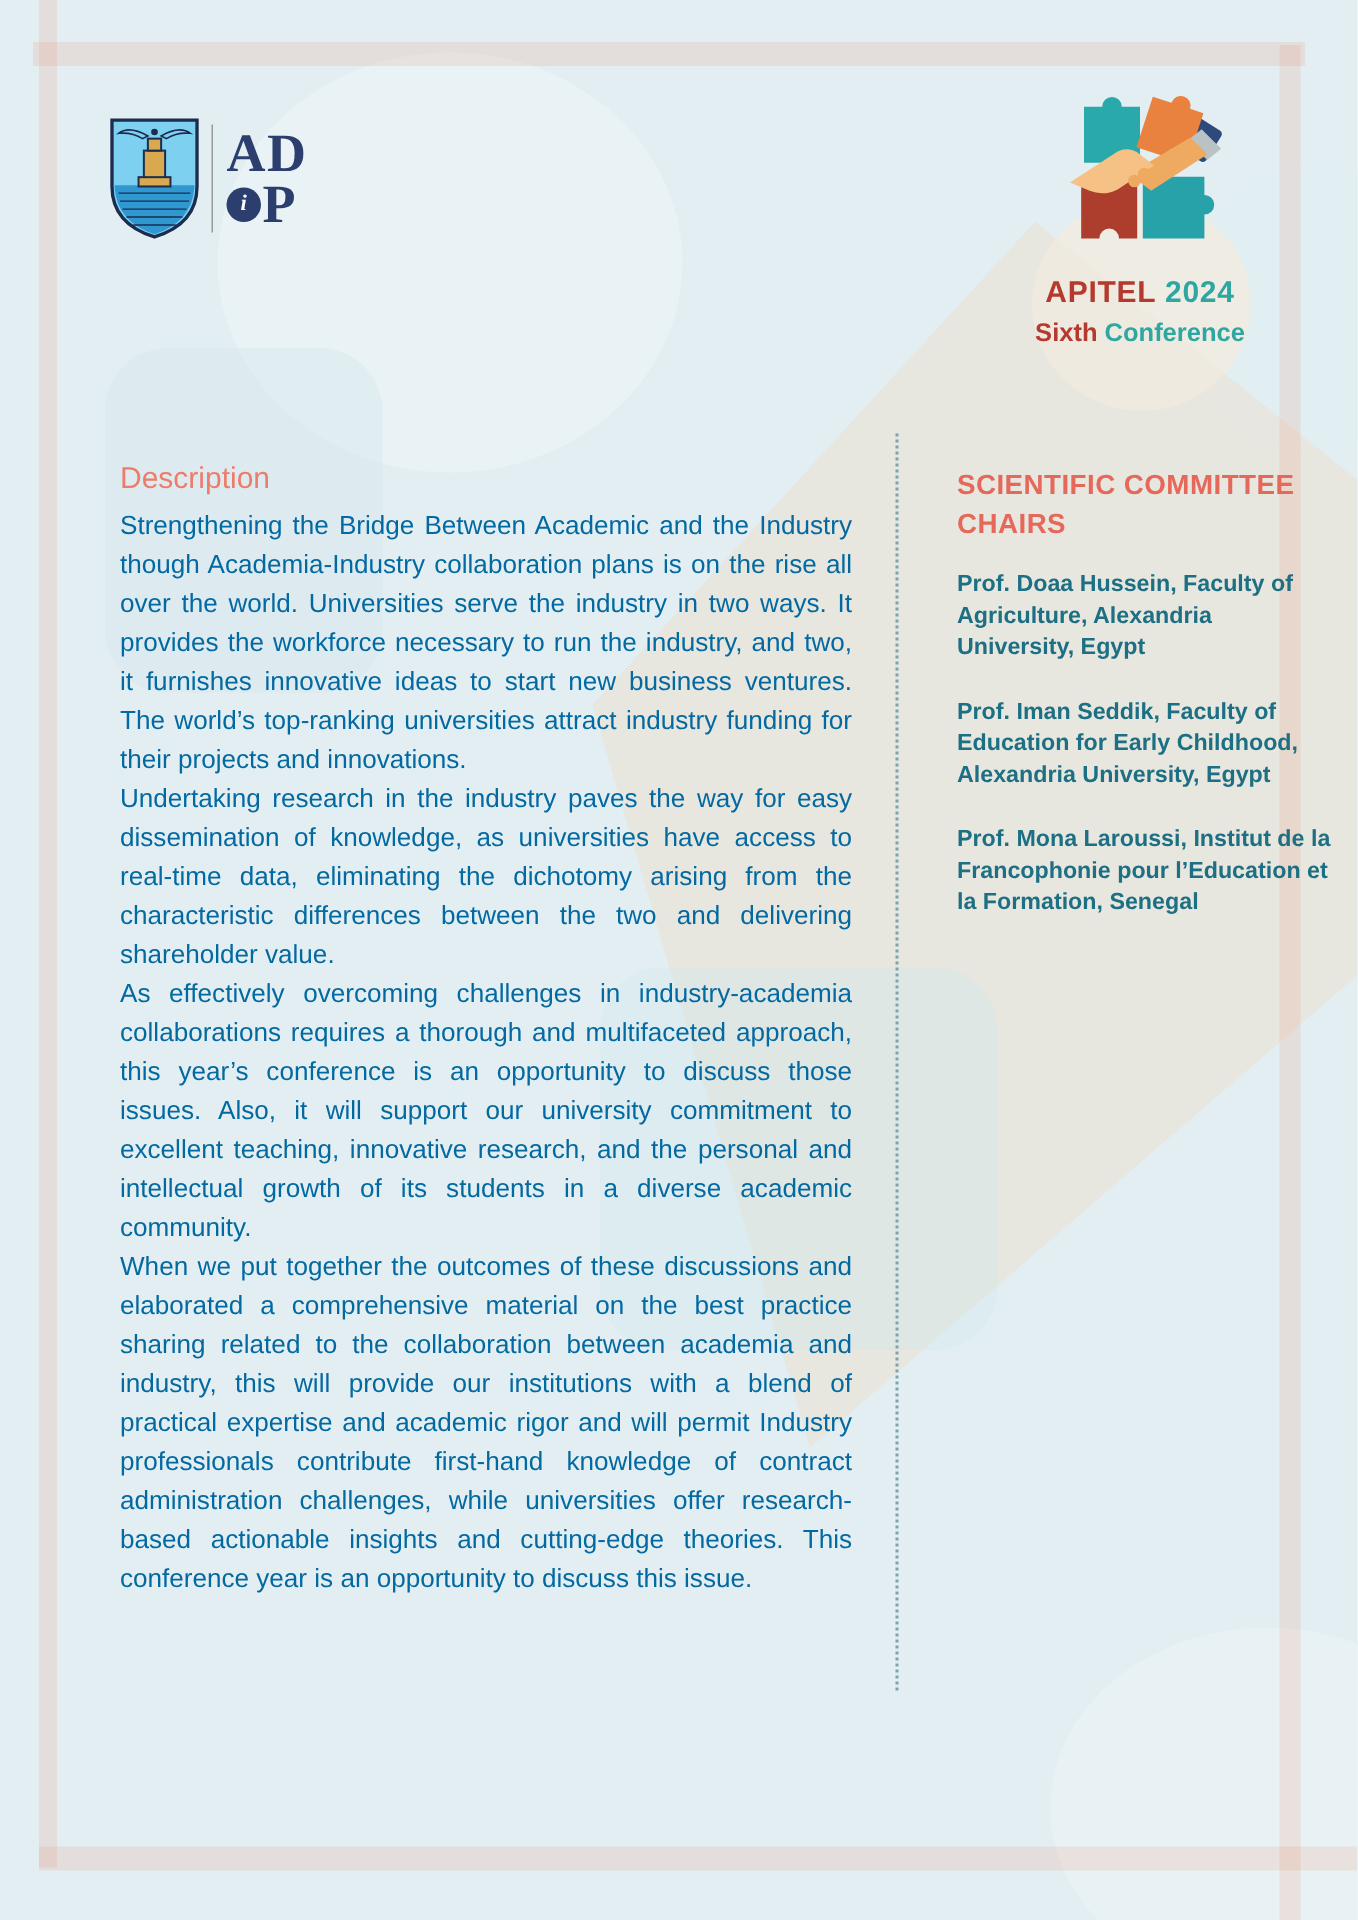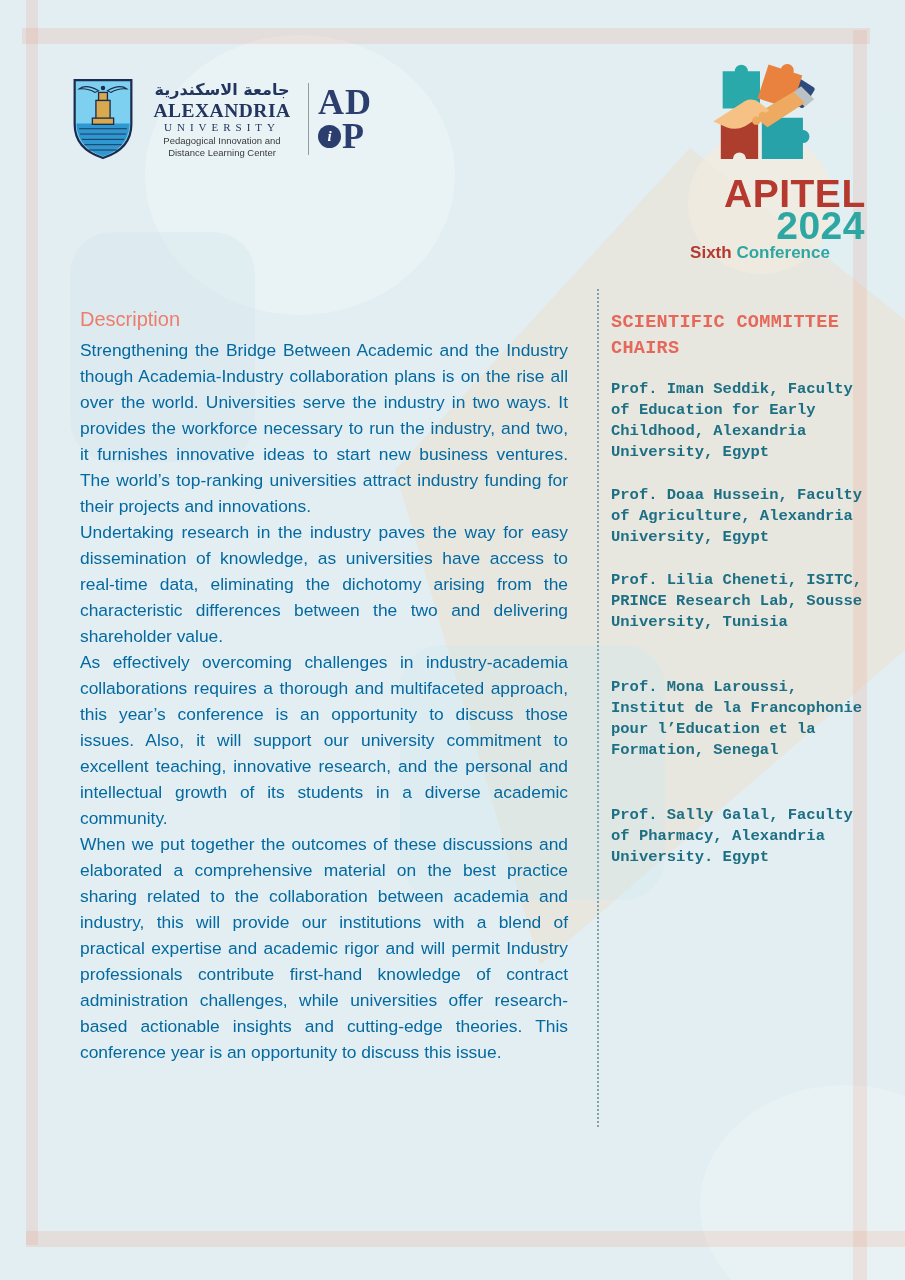--- a/index.html
+++ b/index.html
@@ -29,30 +29,30 @@
   .adip-top{ font-size:36px; letter-spacing:1px; }
   .adip-bottom{ display:flex; align-items:center; margin-top:-2px; }
   .i-circle{ width:23px; height:23px; border-radius:50%; background:#2b3e6e; color:#fff;
     display:inline-flex; align-items:center; justify-content:center;
     font-size:15px; font-style:italic; margin-right:1px; }
   .adip-p{ font-size:36px; }
   .cream-circle{ position:absolute; left:688px; top:132px; width:146px; height:142px;
     border-radius:50%; background:#f1ebdf; opacity:.8; z-index:1; }
   .conf-logo{ position:absolute; left:655px; top:60px; width:210px; text-align:center; z-index:2; }
   .puzzle{ width:112px; height:112px; }
-  .conf-title{ font-size:39px; font-weight:bold; letter-spacing:.5px; line-height:32px; margin-top:2px;text-align:right; }
+  .conf-title{ font-size:20px; font-weight:bold; letter-spacing:.5px; line-height:32px; margin-top:2px; }
   .conf-sub{ font-size:17px; font-weight:bold; line-height:22px; }
   .red{ color:#b5392e; } .teal{ color:#2ea7a2; }
   
   .desc{ position:absolute; left:80px; top:306px; width:488px; z-index:2; }
   .desc h2{ font-size:20px; font-weight:normal; color:#ed7d6b; line-height:26px; margin-bottom:5px; }
   .desc p{ font-size:17.4px; line-height:26px; color:#0369a1; text-align:justify; }
   .divider{ position:absolute; left:597px; top:289px; height:838px;
     border-left:2px dotted #7fa3ac; z-index:2; }
-  .committee{ position:absolute; left:611px; top:310px; width:252px; z-index:2;font-family:Liberation Mono, monospace; }
+  .committee{ position:absolute; left:638px; top:310px; width:252px; z-index:2; }
   .committee h2{ font-size:18.5px; font-weight:bold; color:#e5685a; line-height:26px;
     letter-spacing:.3px; margin-bottom:17px; }
   .member{ font-size:15.5px; line-height:21px; font-weight:bold; color:#1d6f83; margin-bottom:22px; }
   .member.gap-lg{ margin-bottom:44px; }
 </style>
 </head>
 <body>
 
 <div class="page">
 
@@ -75,27 +75,20 @@
       <path d="M3 3 h64 v50 q0 28 -32 38 q-32 -10 -32 -38 z" fill="#7dd0f0" stroke="#1c2c4e" stroke-width="2.5"></path>
       <path d="M5 52 h60 v2 q-2 26 -30 35 q-28 -9 -30 -35 z" fill="#2f98d0"></path>
       <path d="M8 58 h54 M9 64 h52 M11 70 h48 M14 76 h42 M19 82 h32" stroke="#1c2c4e" stroke-width="1" fill="none"></path>
       <rect x="27" y="26" width="16" height="26" fill="#d8a94e" stroke="#1c2c4e" stroke-width="1.5"></rect>
       <rect x="23" y="46" width="24" height="7" fill="#d8a94e" stroke="#1c2c4e" stroke-width="1.5"></rect>
       <rect x="30" y="17" width="10" height="9" fill="#d8a94e" stroke="#1c2c4e" stroke-width="1.5"></rect>
       <path d="M30 15 q-14 -8 -22 -2 q10 -1 18 4 z" fill="#7dd0f0" stroke="#1c2c4e" stroke-width="1.2"></path>
       <path d="M40 15 q14 -8 22 -2 q-10 -1 -18 4 z" fill="#7dd0f0" stroke="#1c2c4e" stroke-width="1.2"></path>
       <circle cx="35" cy="12" r="2.5" fill="#1c2c4e"></circle>
     </svg>
-    <div class="uni-text">
-      <div class="arabic">جامعة الاسكندرية</div>
-      <div class="uni-name">ALEXANDRIA</div>
-      <div class="uni-sub">UNIVERSITY</div>
-      <div class="uni-center">Pedagogical Innovation and</div>
-      <div class="uni-center">Distance Learning Center</div>
-    </div>
     <div class="vdiv"></div>
     <div class="adip">
       <div class="adip-top">AD</div>
       <div class="adip-bottom">
         <span class="i-circle">
             <span>i</span>
           </span>
         <span class="adip-p">P</span>
       </div>
     </div>
@@ -136,20 +129,18 @@
     <p>Strengthening the Bridge Between Academic and the Industry though Academia-Industry collaboration plans is on the rise all over the world. Universities serve the industry in two ways. It provides the workforce necessary to run the industry, and two, it furnishes innovative ideas to start new business ventures. The world’s top-ranking universities attract industry funding for their projects and innovations.</p>
     <p>Undertaking research in the industry paves the way for easy dissemination of knowledge, as universities have access to real-time data, eliminating the dichotomy arising from the characteristic differences between the two and delivering shareholder value.</p>
     <p>As effectively overcoming challenges in industry-academia collaborations requires a thorough and multifaceted approach, this year’s conference is an opportunity to discuss those issues. Also, it will support our university commitment to excellent teaching, innovative research, and the personal and intellectual growth of its students in a diverse academic community.</p>
     <p>When we put together the outcomes of these discussions and elaborated a comprehensive material on the best practice sharing related to the collaboration between academia and industry, this will provide our institutions with a blend of practical expertise and academic rigor and will permit Industry professionals contribute first-hand knowledge of contract administration challenges, while universities offer research-based actionable insights and cutting-edge theories. This conference year is an opportunity to discuss this issue.</p>
   </section>
 
   <div class="divider"></div>
 
   <aside class="committee">
     <h2>SCIENTIFIC COMMITTEE CHAIRS</h2>
+    <div class="member">Prof. Doaa Hussein, Faculty of Agriculture, Alexandria University,  Egypt</div>
     <div class="member">Prof. Iman Seddik, Faculty of Education for Early Childhood, Alexandria University, Egypt</div>
-    <div class="member">Prof. Doaa Hussein, Faculty of Agriculture, Alexandria University,  Egypt</div>
-    <div class="member gap-lg">Prof. Lilia Cheneti, ISITC, PRINCE Research Lab, Sousse University, Tunisia</div>
     <div class="member gap-lg">Prof. Mona Laroussi, Institut de la Francophonie pour l’Education et la Formation, Senegal</div>
-    <div class="member">Prof. Sally Galal, Faculty of Pharmacy, Alexandria University. Egypt</div>
   </aside>
 
 </div>
 
 </body></html>

